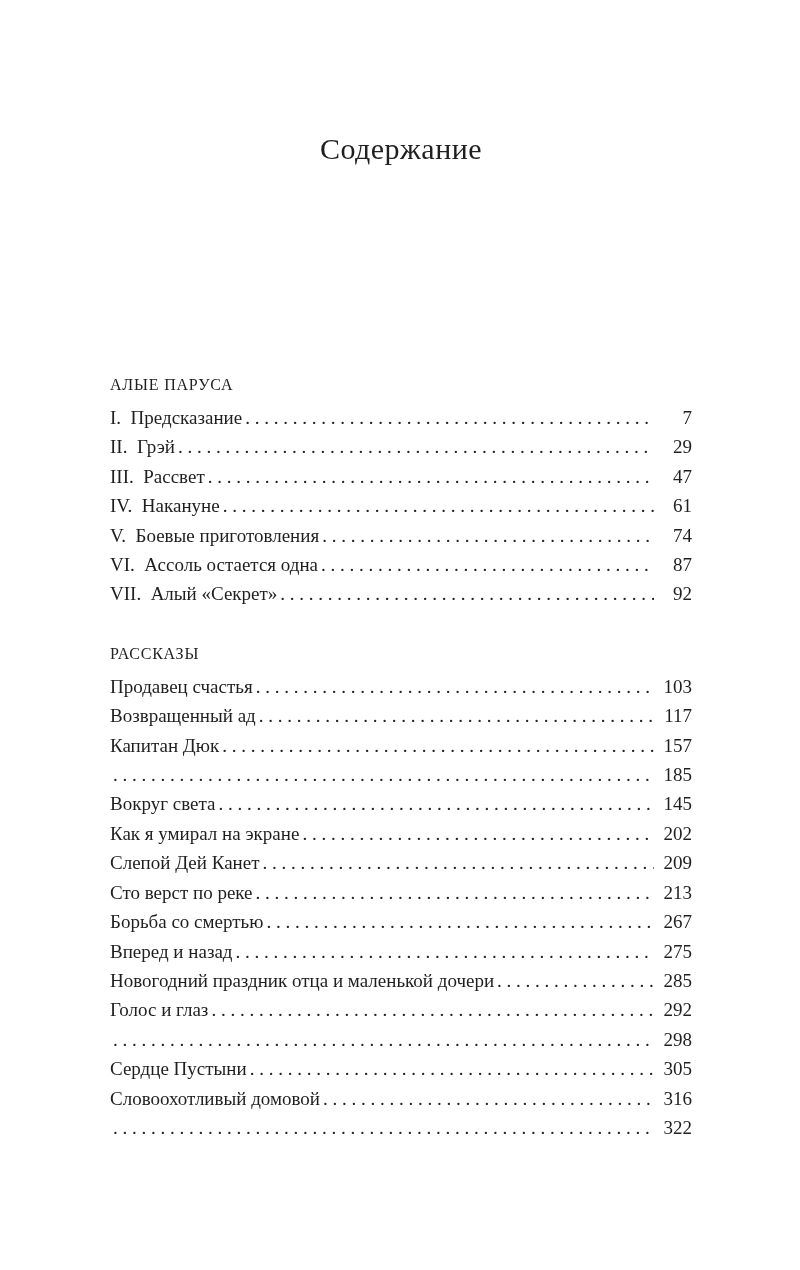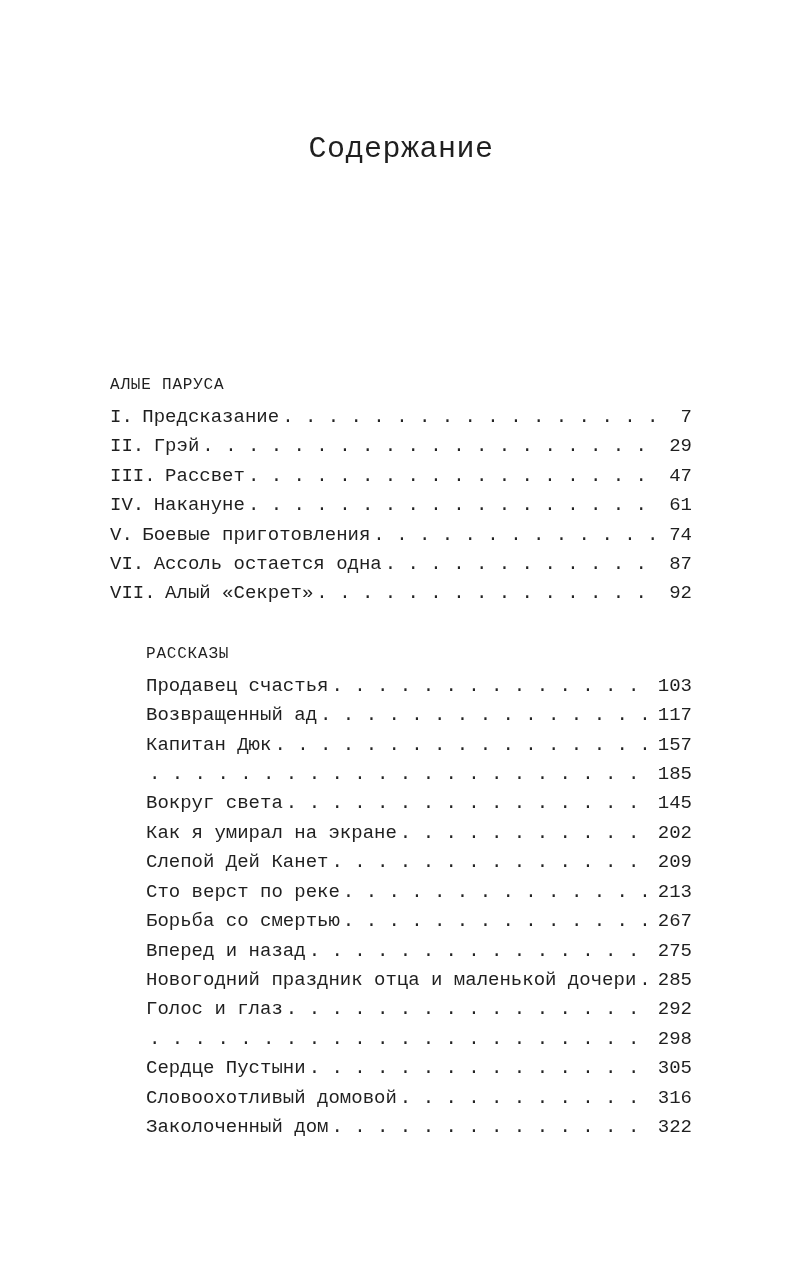--- a/index.html
+++ b/index.html
@@ -8,21 +8,21 @@
     background: #ffffff;
   }
   .page {
     position: relative;
     width: 800px;
     height: 1270px;
     margin: 0 auto;
     background: #ffffff;
     box-sizing: border-box;
     padding: 0 108px 13px 110px;
-    font-family: Liberation Mono, monospace;
+    font-family: Liberation Serif, serif;
     color: #1f1f1f;
     overflow: hidden;
   }
   h1.page-title {
     margin: 0;
     padding-top: 132px;
     font-size: 30px;
     font-weight: normal;
     text-align: center;
     letter-spacing: 0.5px;
@@ -31,21 +31,20 @@
     margin-top: 210px;
   }
   section.toc-section h2 {
     margin: 0 0 9px 0;
     font-size: 16px;
     font-weight: normal;
     letter-spacing: 0.8px;
   }
   section.toc-section + section.toc-section {
     margin-top: 36px;
-    margin-left: 36px;
   }
   .toc-row {
     display: flex;
     align-items: baseline;
     line-height: 29.4px;
     font-size: 19px;
   }
   .toc-title {
     flex: 0 0 auto;
     white-space: nowrap;
@@ -202,20 +201,19 @@
     <span class="toc-page">305</span>
   </div>
 
   <div class="toc-row">
     <span class="toc-title">Словоохотливый домовой</span>
     <span class="leader" aria-hidden="true">. . . . . . . . . . . . . . . . . . . . . . . . . . . . . . . . . . . . . . . . . . . . . . . . . . . . . . . . . . . . . . . . . . . . . . . . . . . . . . . . </span>
     <span class="toc-page">316</span>
   </div>
 
   <div class="toc-row">
-    <span class="toc-title">Заколоченный дом</span>
     <span class="leader" aria-hidden="true">. . . . . . . . . . . . . . . . . . . . . . . . . . . . . . . . . . . . . . . . . . . . . . . . . . . . . . . . . . . . . . . . . . . . . . . . . . . . . . . . </span>
     <span class="toc-page">322</span>
   </div>
 </div>
   </section>
 </div>
 </main>
 
 </body></html>

